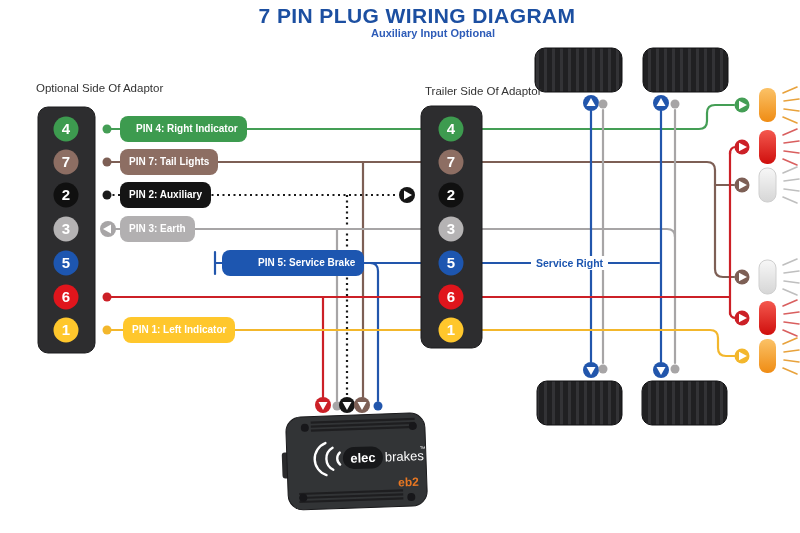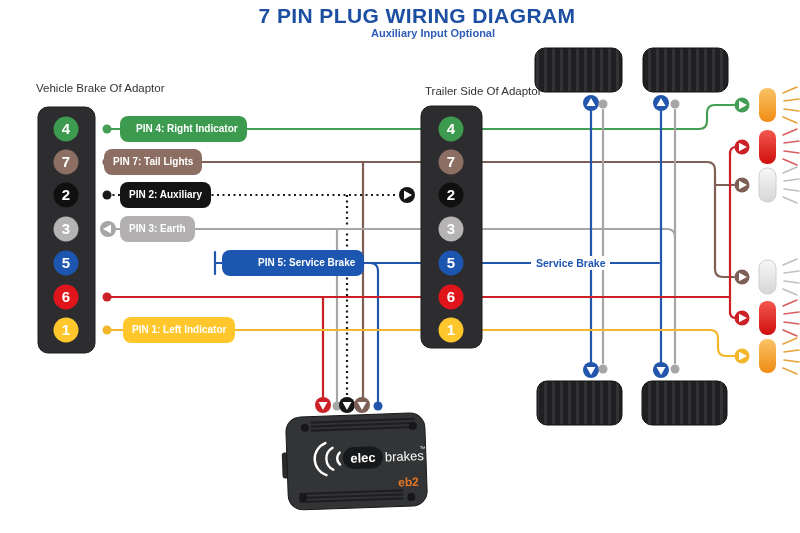--- a/index.html
+++ b/index.html
@@ -237,24 +237,24 @@
         <text class="devtext" x="77" y="50.5" text-anchor="middle" font-size="13" font-weight="bold">elec</text>
         <text class="devtext" x="99" y="50.5" text-anchor="start" font-size="13">brakes</text>
         <text class="devtext" x="134" y="41" font-size="6">™</text>
       </g>
       <text x="132" y="76" text-anchor="end" font-size="12" font-weight="bold" fill="var(--device-orange)" font-family="Liberation Sans, sans-serif">eb2</text>
     </g>
   </svg>
 
   <div class="overlay title">7 PIN PLUG WIRING DIAGRAM</div>
   <div class="overlay subtitle">Auxiliary Input Optional</div>
-  <div class="overlay side-label vehicle-label">Vehicle Brake Of Adaptor</div>
+  <div class="overlay side-label vehicle-label">Optional Side Of Adaptor</div>
   <div class="overlay side-label trailer-label">Trailer Side Of Adaptor</div>
 
   <div class="pinbox box-green" style="left:120px;top:116px">PIN 4: Right Indicator</div>
-  <div class="pinbox box-brown" style="left:104px;top:149px">PIN 7: Tail Lights</div>
+  <div class="pinbox box-brown" style="left:120px;top:149px">PIN 7: Tail Lights</div>
   <div class="pinbox box-black" style="left:120px;top:182px">PIN 2: Auxiliary</div>
   <div class="pinbox box-gray" style="left:120px;top:216px">PIN 3: Earth</div>
   <div class="pinbox box-blue" style="left:222px;top:250px">PIN 5: Service Brake</div>
   <div class="pinbox box-yellow" style="left:123px;top:317px">PIN 1: Left Indicator</div>
 
-  <div class="overlay sb-note">Service Brake</div>
+  <div class="overlay sb-note">Service Right</div>
 </div>
 
 </body></html>

